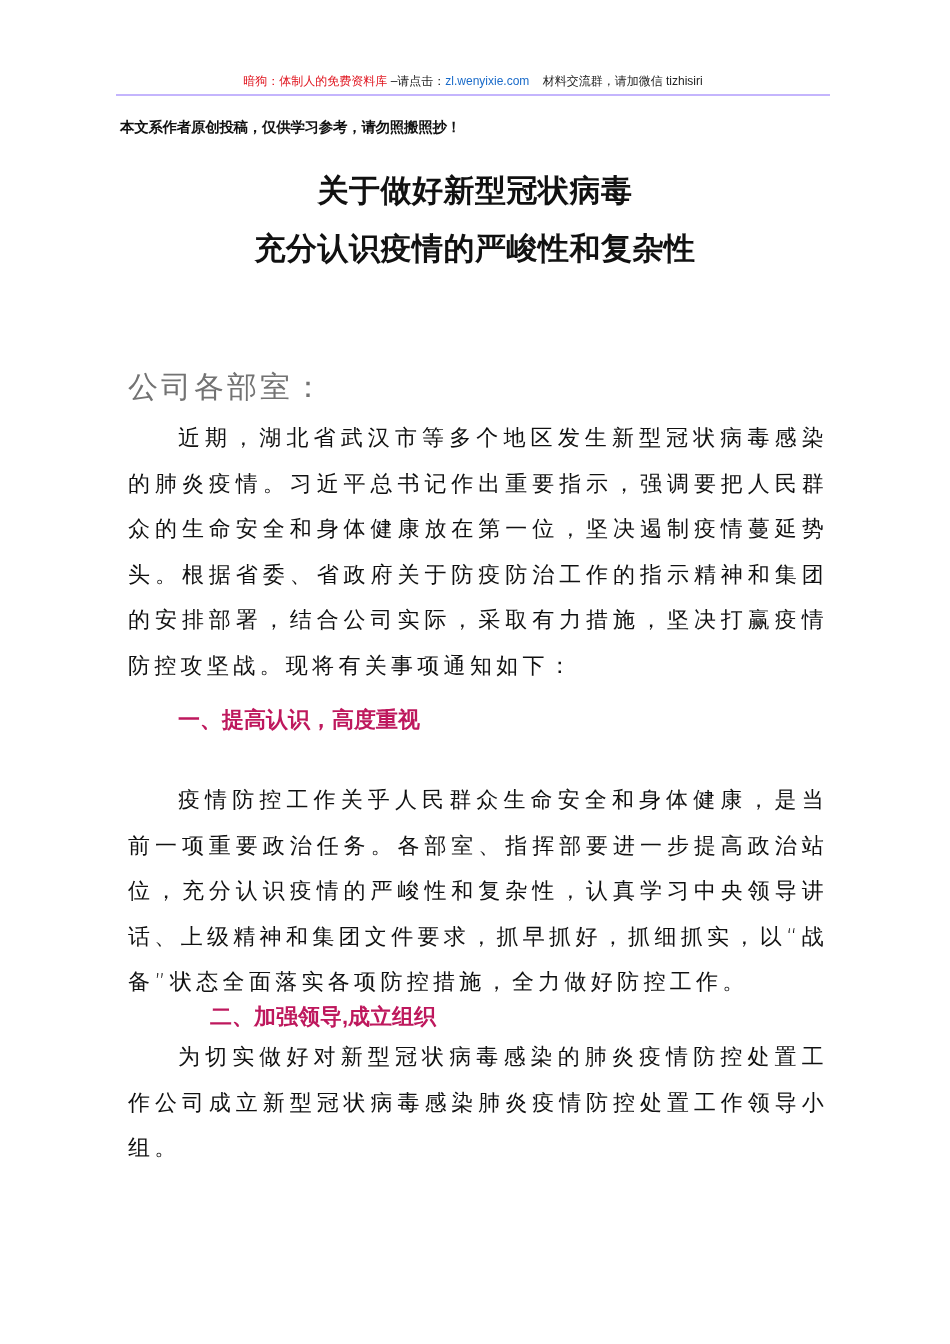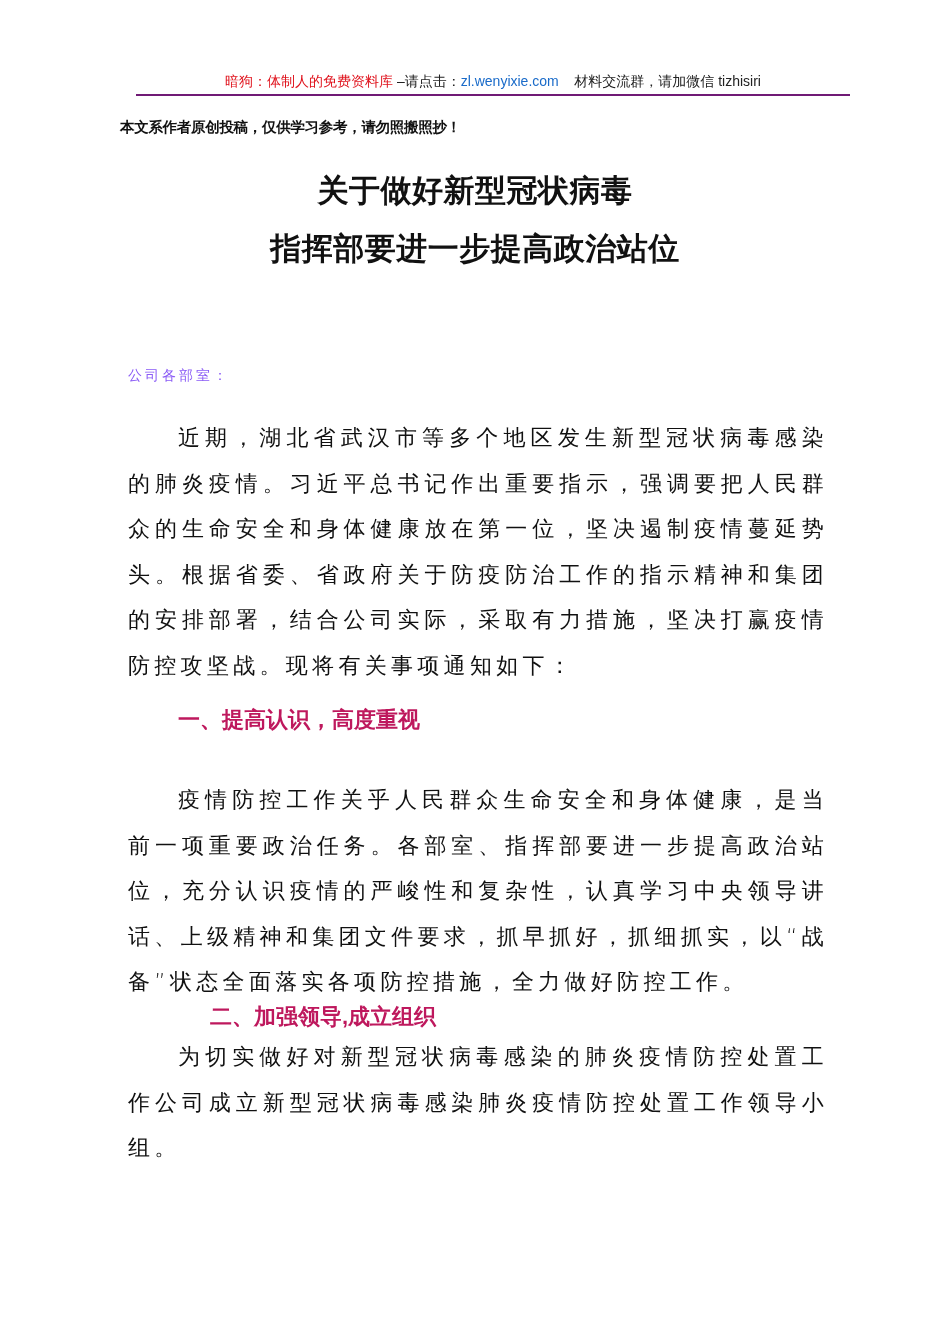--- a/index.html
+++ b/index.html
@@ -10,30 +10,30 @@
     body {
       width: 950px;
       height: 1344px;
       position: relative;
       overflow: hidden;
       font-family: "DejaVu Sans", sans-serif;
       color: #000;
     }
     .header-bar {
       position: absolute;
-      left: 136px;
+      left: 116px;
       top: 68px;
       width: 714px;
       height: 26px;
       font-family: "Liberation Sans", sans-serif;
-      font-size: 14px;
+      font-size: 12px;
       line-height: 26px;
       text-align: center;
       white-space: nowrap;
-      border-bottom: 2px solid #701a75;
+      border-bottom: 2px solid #c4b5fd;
     }
     .header-red { color: #e0141e; }
     .header-dark { color: #222; }
     .header-blue { color: #1a6bc9; }
     .notice {
       position: absolute;
       left: 120px;
       top: 118px;
       font-family: "DejaVu Serif", serif;
       font-weight: bold;
@@ -52,23 +52,23 @@
       font-size: 31px;
       color: #111;
       letter-spacing: 0.5px;
     }
     .title.l1 { top: 170px; }
     .title.l2 { top: 228px; }
     .salutation {
       position: absolute;
       left: 128px;
       top: 367px;
-      font-size: 14px;
+      font-size: 30px;
       letter-spacing: 3px;
-      color: #8b5cf6;
+      color: #737373;
     }
     .para {
       position: absolute;
       left: 128px;
       width: 700px;
       font-size: 22px;
       line-height: 45.5px;
       letter-spacing: 4.3px;
       text-indent: 50px;
       text-align: justify;
@@ -92,21 +92,21 @@
 </head>
 <body>
 
 <div class="header-bar">
   <span class="header-red">暗狗：体制人的免费资料库</span><span class="header-dark"> –请点击：</span><span class="header-blue">zl.wenyixie.com</span><span class="header-dark" style="white-space:pre">    材料交流群，请加微信 tizhisiri</span>
 </div>
 
 <div class="notice">本文系作者原创投稿，仅供学习参考，请勿照搬照抄！</div>
 
 <div class="title l1">关于做好新型冠状病毒</div>
-<div class="title l2">指挥部要进一步提高政治站位</div>
+<div class="title l2">充分认识疫情的严峻性和复杂性</div>
 
 <div class="salutation">公司各部室：</div>
 
 <div class="para p1">近期，湖北省武汉市等多个地区发生新型冠状病毒感染的肺炎疫情。习近平总书记作出重要指示，强调要把人民群众的生命安全和身体健康放在第一位，坚决遏制疫情蔓延势头。根据省委、省政府关于防疫防治工作的指示精神和集团的安排部署，结合公司实际，采取有力措施，坚决打赢疫情防控攻坚战。现将有关事项通知如下：</div>
 
 <div class="section-head s1">一、提高认识，高度重视</div>
 
 <div class="para p2">疫情防控工作关乎人民群众生命安全和身体健康，是当前一项重要政治任务。各部室、指挥部要进一步提高政治站位，充分认识疫情的严峻性和复杂性，认真学习中央领导讲话、上级精神和集团文件要求，抓早抓好，抓细抓实，以“战备”状态全面落实各项防控措施，全力做好防控工作。</div>
 
 <div class="section-head s2">二、加强领导,成立组织</div>

